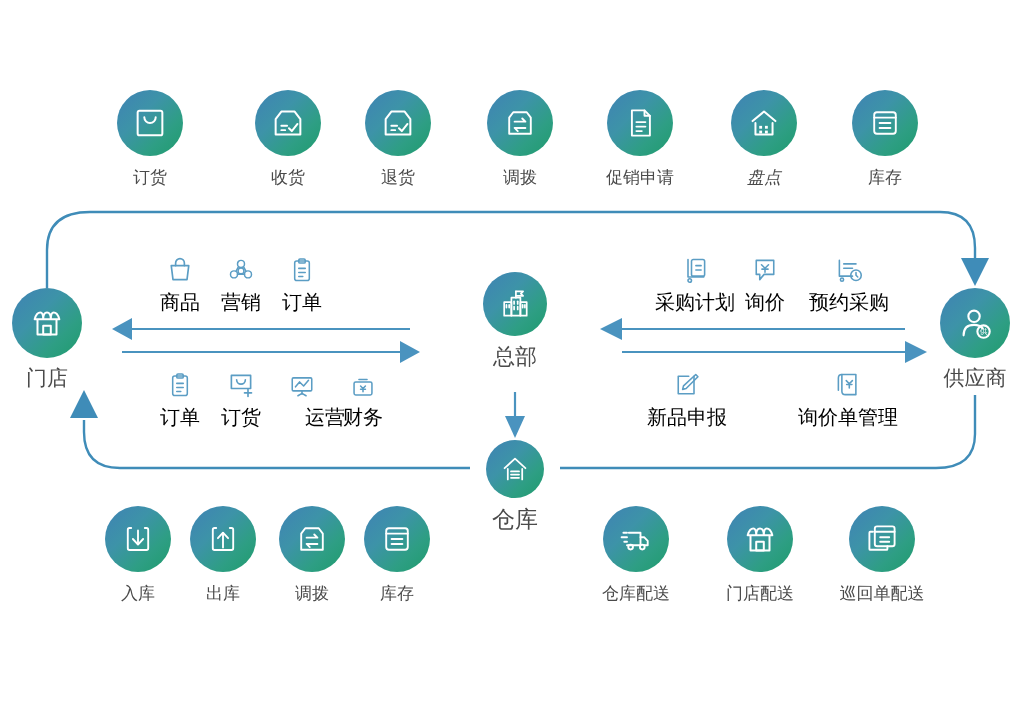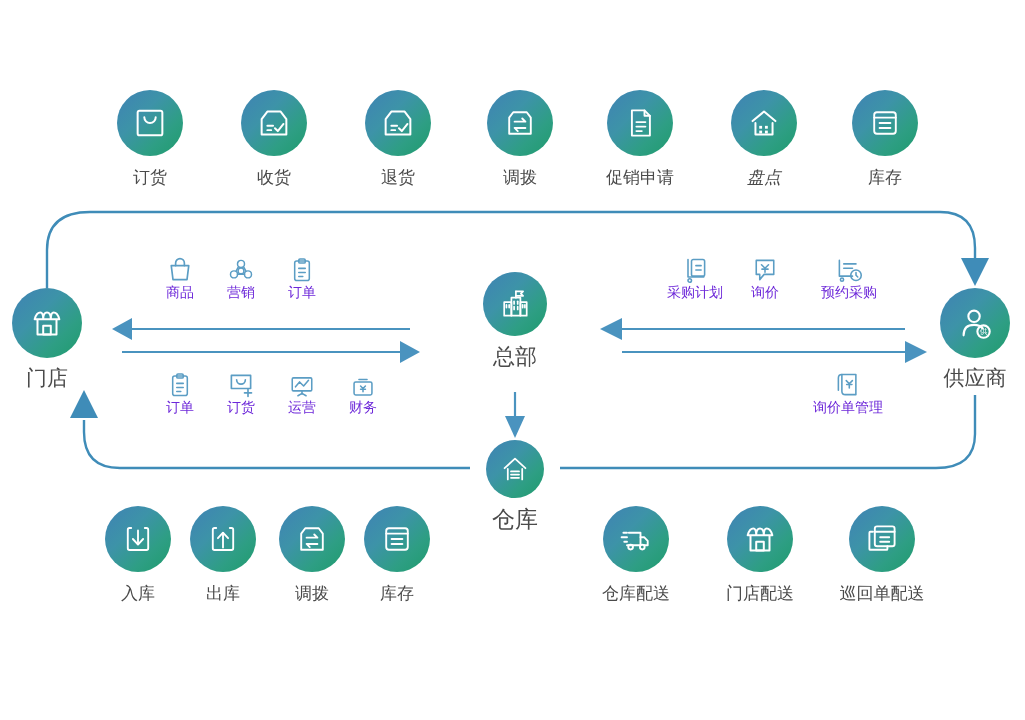--- a/index.html
+++ b/index.html
@@ -43,21 +43,21 @@
   .hub-hq .disc { width: 64px; height: 64px; }
   .hub-wh .disc { width: 58px; height: 58px; }
   .hub-store .node-label, .hub-supplier .node-label { font-size: 21px; }
   .hub-hq .node-label { font-size: 22px; }
   .hub-wh .node-label { font-size: 23px; }
 
   
   .mini { position: absolute; width: 86px; text-align: center; }
   .mini .mini-ico { height: 32px; display: flex; align-items: flex-end; justify-content: center; }
   .mini .mini-label {
-    color: #6d28d9; font-size: 14px; white-space: nowrap;
+    margin-top: 5px; color: #000000; font-size: 20px; white-space: nowrap;
   }
 </style>
 </head>
 <body>
 
 <div id="stage">
 
   <svg id="wires" viewBox="0 0 1025 720">
     <g fill="none" stroke="#3f8cb8" stroke-width="2.4">
 
@@ -92,21 +92,21 @@
     <div class="disc">
       <svg width="38" height="38" viewBox="0 0 40 40" fill="none" stroke="#fff" stroke-width="2.1">
         <rect x="7" y="7" width="26" height="26" rx="2"></rect>
         <path d="M14 14 a6 6 0 0 0 12 0" stroke-linecap="round"></path>
         <circle cx="30" cy="30" r="6.5" fill="url(#none)" stroke="none"></circle>
       </svg>
     </div>
     <div class="chip-label">订货</div>
   </div>
 
-  <div class="chip" style="left:214px; top:90px;">
+  <div class="chip" style="left:228px; top:90px;">
     <div class="disc">
       <svg width="38" height="38" viewBox="0 0 40 40" fill="none" stroke="#fff" stroke-width="2.1" stroke-linecap="round" stroke-linejoin="round">
         <path d="M7 16 L13 8 H27 L33 16 V32 H7 Z"></path>
         <path d="M13 23 H19"></path>
           <path d="M13 27.5 H17"></path>
         <path d="M21 25.5 L24 28.5 L30 21"></path>
       </svg>
     </div>
     <div class="chip-label">收货</div>
   </div>
@@ -283,21 +283,21 @@
     <div class="mini-ico">
       <svg width="28" height="28" viewBox="0 0 32 32" fill="none" stroke="#5b9dc4" stroke-width="1.9" stroke-linecap="round" stroke-linejoin="round">
         <path d="M5 5 H27 V20 H5 Z"></path>
         <path d="M11 10 a5 5 0 0 0 10 0"></path>
         <path d="M24 21 V29"></path>
           <path d="M20 25 H28"></path>
       </svg>
     </div>
     <div class="mini-label">订货</div>
   </div>
-  <div class="mini" style="left:259px; top:367px;">
+  <div class="mini" style="left:259px; top:367px;text-align:right;">
     <div class="mini-ico">
       <svg width="30" height="26" viewBox="0 0 32 32" fill="none" stroke="#5b9dc4" stroke-width="1.9" stroke-linecap="round" stroke-linejoin="round">
         <rect x="4" y="6" width="24" height="16" rx="1.5"></rect>
         <path d="M8 17 L13 11 L18 16 L24 9"></path>
         <path d="M16 22 V26"></path>
           <path d="M11 28 L16 25 L21 28"></path>
       </svg>
     </div>
     <div class="mini-label">运营</div>
   </div>
@@ -344,20 +344,29 @@
         <path d="M10 9 H24"></path>
           <path d="M10 14 H20"></path>
         <circle cx="8" cy="27" r="1.8"></circle>
         <circle cx="24" cy="22" r="6"></circle>
         <path d="M24 19 V22 L26 24"></path>
       </svg>
     </div>
     <div class="mini-label">预约采购</div>
   </div>
 
+  <div class="mini" style="left:637px; top:367px; width:100px;">
+    <div class="mini-ico">
+      <svg width="28" height="28" viewBox="0 0 32 32" fill="none" stroke="#5b9dc4" stroke-width="1.8" stroke-linecap="round" stroke-linejoin="round">
+        <path d="M24 6 V26 H6 V6 H18"></path>
+        <path d="M26 4 L28.5 6.5 L15 20 L11 21 L12 17 Z"></path>
+      </svg>
+    </div>
+    <div class="mini-label">新品申报</div>
+  </div>
   <div class="mini" style="left:788px; top:367px; width:120px;">
     <div class="mini-ico">
       <svg width="28" height="28" viewBox="0 0 32 32" fill="none" stroke="#5b9dc4" stroke-width="1.8" stroke-linecap="round" stroke-linejoin="round">
         <path d="M9 4 H25 V27 H13 Q9 27 9 23 Z"></path>
         <path d="M9 4 Q5 4 5 8 V22"></path>
         <path d="M14 11 L17.5 14.5 L21 11"></path>
         <path d="M14.5 15.5 H20.5"></path>
           <path d="M17.5 14.5 V19.5"></path>
       </svg>
     </div>

